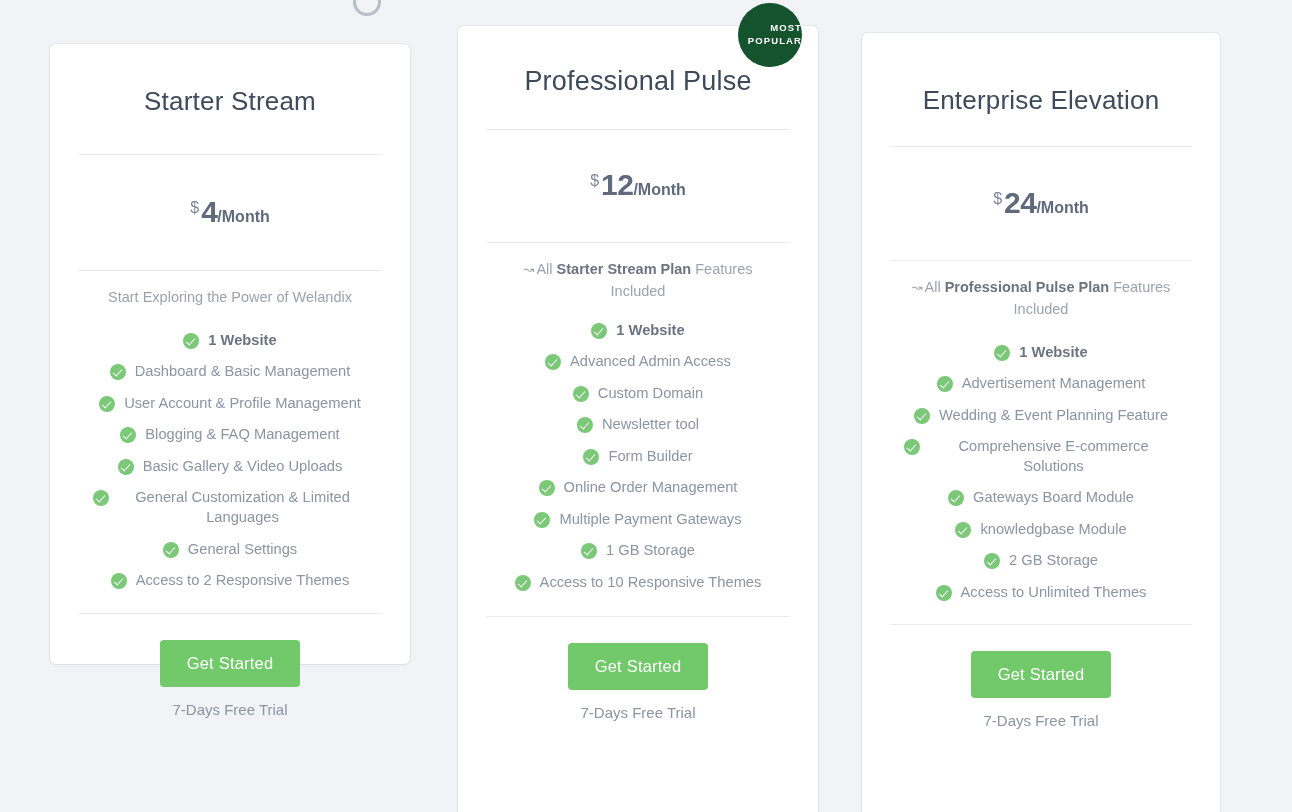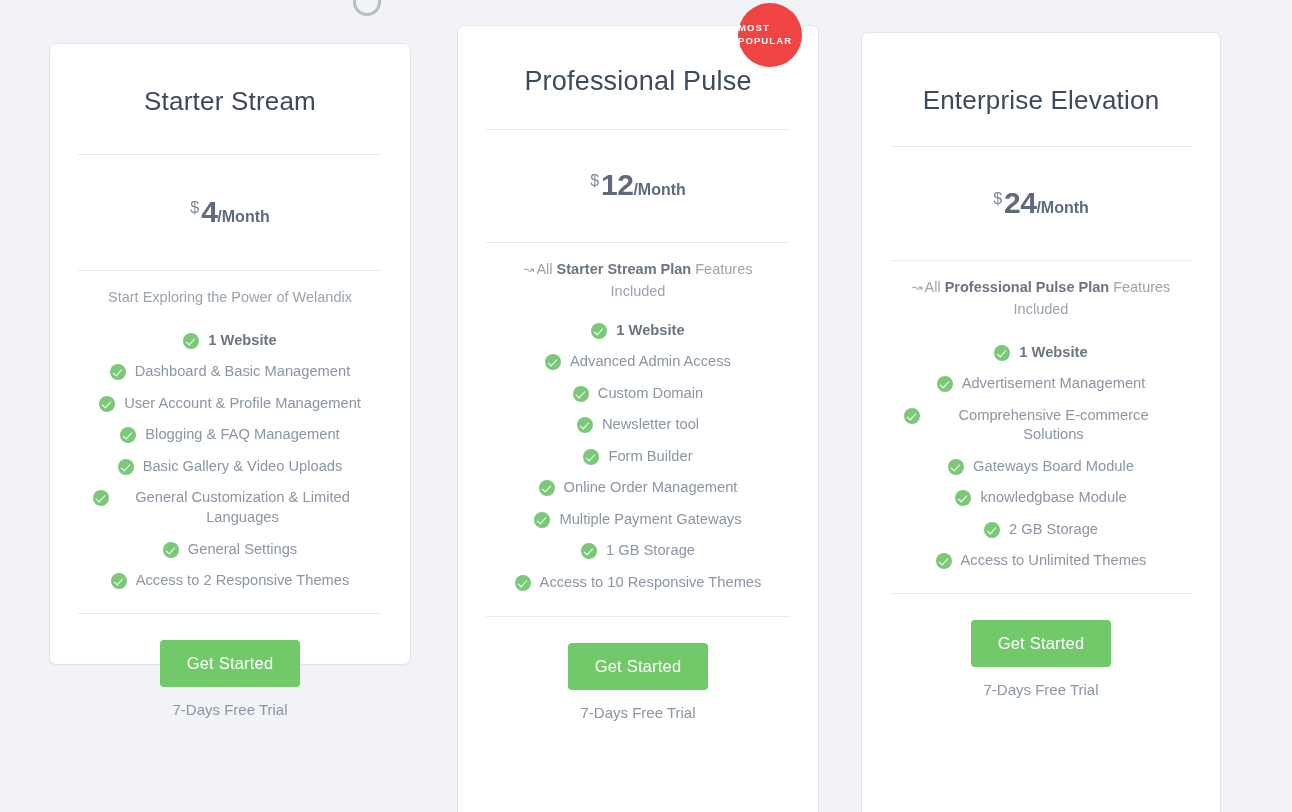--- a/index.html
+++ b/index.html
@@ -25,24 +25,24 @@
     box-shadow: 0 1px 3px rgba(30,40,60,0.06), 0 0 0 1px rgba(220,226,233,0.55);
     text-align: center;
   }
   .card-1 { left: 50px; top: 44px; width: 360px; height: 620px; }
   .card-2 { left: 458px; top: 26px; width: 360px; height: 812px; }
   .card-3 { left: 862px; top: 33px; width: 358px; height: 790px; }
 
   .badge {
     position: absolute;
     width: 64px; height: 64px; border-radius: 50%;
-    background: #ef4444;
+    background: #14532d;
     color: #ffffff;
     display: flex; flex-direction: column;
-    align-items: flex-start; justify-content: center;
+    align-items: flex-end; justify-content: center;
     font-size: 9.5px; font-weight: bold;
     letter-spacing: 1.1px; line-height: 1.35;
     left: 738px; top: 3px; z-index: 5;
   }
 
   .plan-title {
     color: #3d4a5c;
     font-weight: normal;
     letter-spacing: 0.2px;
   }
@@ -279,20 +279,24 @@
         <li class="feature strong">
           <span class="check"></span>
           <span class="txt">1 Website</span>
         </li>
         <li class="feature">
           <span class="check"></span>
           <span class="txt">Advertisement Management</span>
         </li>
         <li class="feature">
           <span class="check"></span>
+          <span class="txt">Wedding &amp; Event Planning Feature</span>
+        </li>
+        <li class="feature">
+          <span class="check"></span>
           <span class="txt">Comprehensive E-commerce Solutions</span>
         </li>
         <li class="feature">
           <span class="check"></span>
           <span class="txt">Gateways Board Module</span>
         </li>
         <li class="feature">
           <span class="check"></span>
           <span class="txt">knowledgbase Module</span>
         </li>

